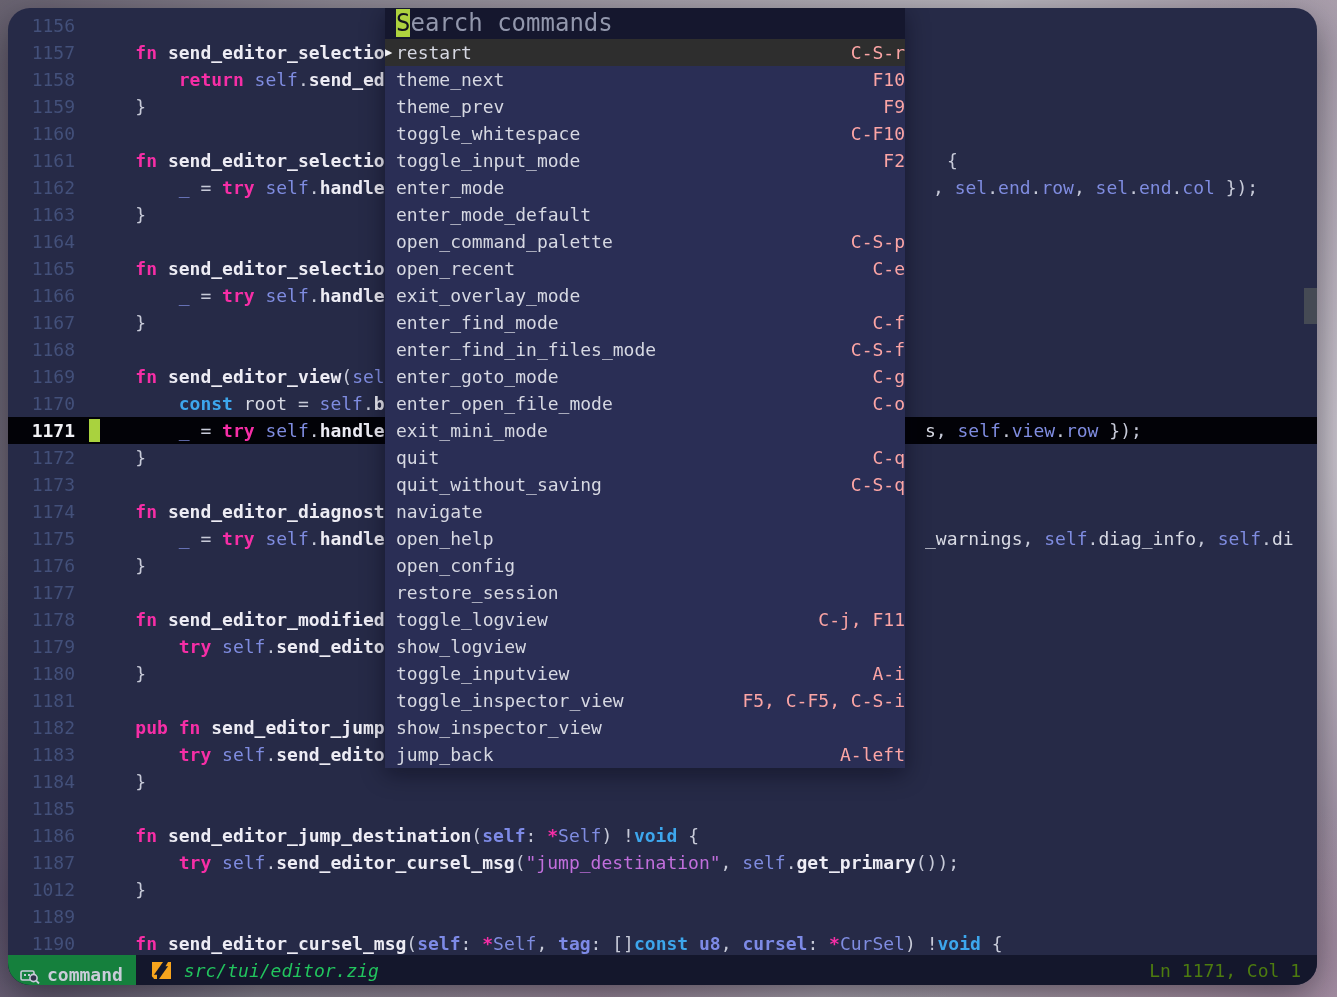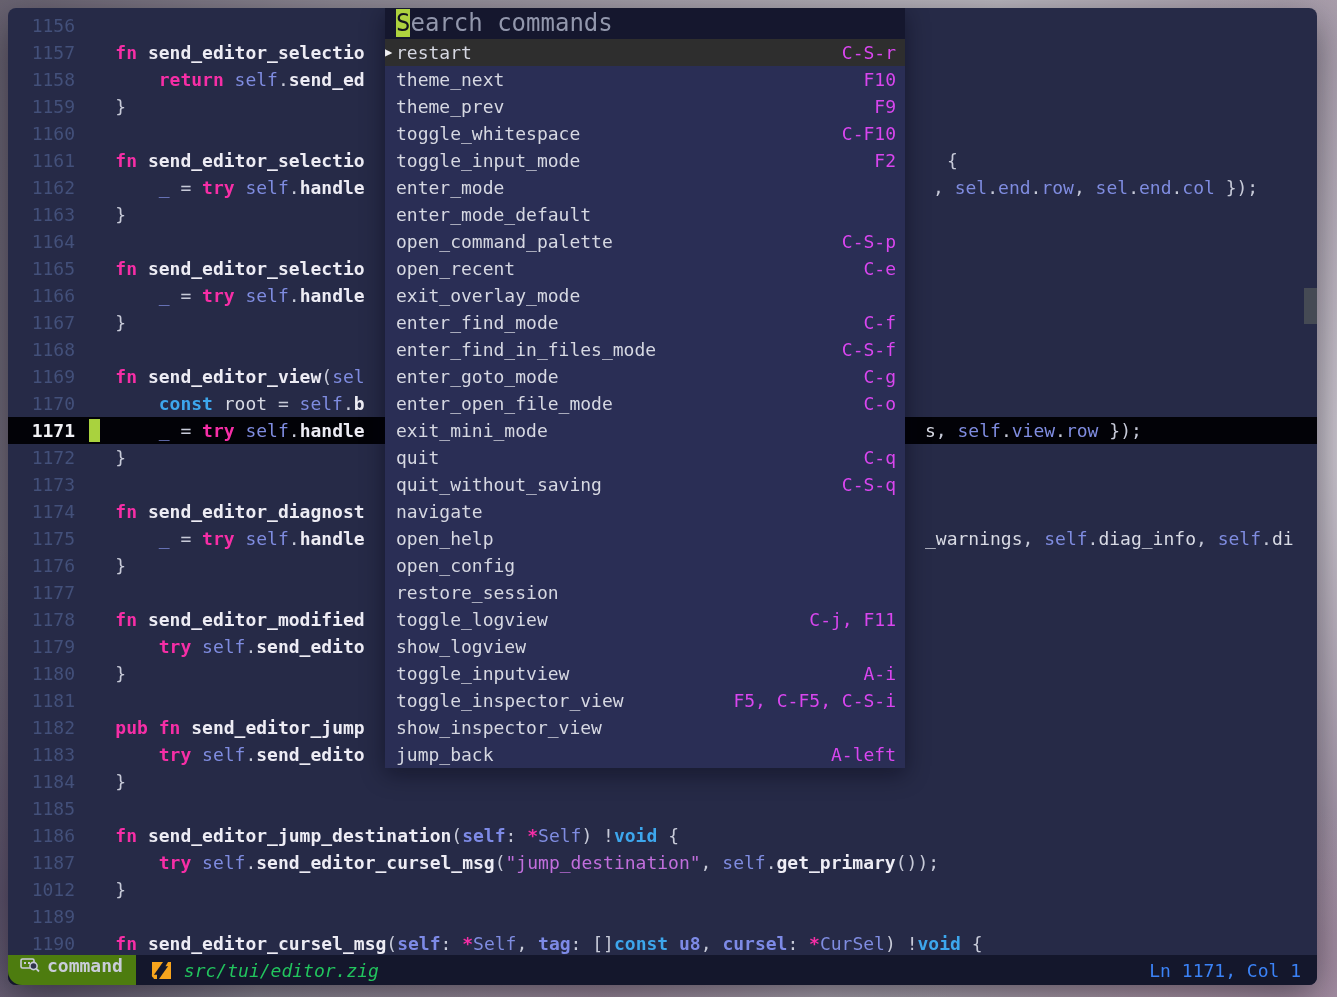--- a/index.html
+++ b/index.html
@@ -8,66 +8,66 @@
     font-family:"DejaVu Sans Mono","Liberation Mono",monospace;
     background:
       radial-gradient(420px 260px at 88% 97%, rgba(207,170,188,.55), rgba(207,170,188,0) 70%),
       radial-gradient(500px 300px at 45% 100%, rgba(160,125,150,.5), rgba(160,125,150,0) 70%),
       radial-gradient(380px 500px at 0% 90%, rgba(80,66,98,.6), rgba(80,66,98,0) 70%),
       radial-gradient(600px 700px at 103% 45%, rgba(225,223,228,.8), rgba(225,223,228,0) 70%),
       linear-gradient(100deg, #6a6472 0%, #8e8994 22%, #a9a4ad 45%, #bdbac1 66%, #aca2ae 84%, #97859b 100%);
   }
   .window {
     position:absolute; left:8px; top:8px; width:1309px; height:977px;
-    background:#262a47; border-radius:8px; overflow:hidden;
+    background:#262a47; border-radius:22px; overflow:hidden;
     box-shadow:0 12px 40px rgba(10,8,20,.55);
   }
   
   #code-lines { position:absolute; left:0; top:4px; width:100%; }
   .row { position:relative; height:27px; width:100%; white-space:pre; font-size:18px; line-height:27px; }
   .row.current { background:#020207; }
   .lnum { position:absolute; left:0; top:0; width:80px; padding-right:13px;
           text-align:right; color:#43507a; display:inline-block; }
   .row.current .lnum { color:#f1f1f5; font-weight:bold;padding-left:20px; }
-  .codetext { position:absolute; left:64px; top:0; }
+  .codetext { position:absolute; left:84px; top:0; }
   .rightfrag { position:absolute; top:0; }
   .cursor { position:absolute; left:81px; top:2px; width:11px; height:23px; background:#a9d23e; }
   .c-k { color:#f62ea6; font-weight:bold; }
   .c-f { color:#edecf4; font-weight:bold; }
   .c-i { color:#7f8ce0; }
   .c-b { color:#7d8ae6; font-weight:bold; }
   .c-t { color:#3da6ec; font-weight:bold; }
   .c-s { color:#c26fdd; }
   .c-p { color:#c7cad8; }
   .c-w { color:#d8dae4; }
   
   .palette { position:absolute; left:377px; top:0; width:520px; z-index:5;
              background:#2a2e55; box-shadow:0 6px 22px rgba(5,5,15,.45); }
   .psearch { height:31px; background:#15172e; font-size:24px; line-height:31px;
              padding-left:11px; white-space:pre; }
   .psearch .pcursor { background:#aed23f; color:#12131f; }
   .psearch .pghost { color:#9297ac; }
   .pitem { display:flex; height:27px; font-size:18px; line-height:27px; align-items:center; }
   .pitem .ptr { width:11px; color:#f0f0f4; font-size:12px; text-align:left; }
   .pitem .plabel { color:#d6d8e2;text-align:center; }
-  .pitem .pkeys { margin-left:auto; padding-right:9px; color:#d946ef; }
+  .pitem .pkeys { margin-left:auto; padding-right:0; color:#fca5a5; }
   .pitem.sel { background:#2e2e2e; }
   
   .sbthumb { position:absolute; right:0; top:280px; width:13px; height:36px;
              background:#454a54; z-index:6; }
   
   .statusbar { position:absolute; left:0; bottom:0; width:100%; height:30px;
                background:#14172c; z-index:7; display:flex; align-items:center;
                font-size:18px; color:#c3c6d4; }
-  .mode-seg { height:30px; display:flex; align-items:flex-start; gap:7px;
-              background:#4d7c0f; padding:0 13px 0 12px; border-radius:0 0 0 14px;
+  .mode-seg { height:30px; display:flex; align-items:flex-end; gap:7px;
+              background:#15803d; padding:0 13px 0 12px; border-radius:0 0 0 14px;
               font-weight:bold; color:#c9ccd9; }
   .zig-chip { margin-left:15px; display:flex; align-items:center; }
   .file-path { margin-left:12px; font-style:italic; color:#22c55e; }
-  .pos { margin-left:auto; padding-right:16px; color:#3b82f6; }
+  .pos { margin-left:auto; padding-right:16px; color:#4d7c0f; }
 </style>
 </head>
 <body>
 
 <div class="window">
 
   <div id="code-lines">
       <div class="row"><span class="lnum">1156</span><span class="codetext"></span></div>
       <div class="row"><span class="lnum">1157</span><span class="codetext"><span class="c-p">    </span><span class="c-k">fn</span><span class="c-p"> </span><span class="c-f">send_editor_selectio</span></span></div>
       <div class="row"><span class="lnum">1158</span><span class="codetext"><span class="c-p">        </span><span class="c-k">return</span><span class="c-p"> </span><span class="c-i">self</span><span class="c-p">.</span><span class="c-f">send_ed</span></span></div>

